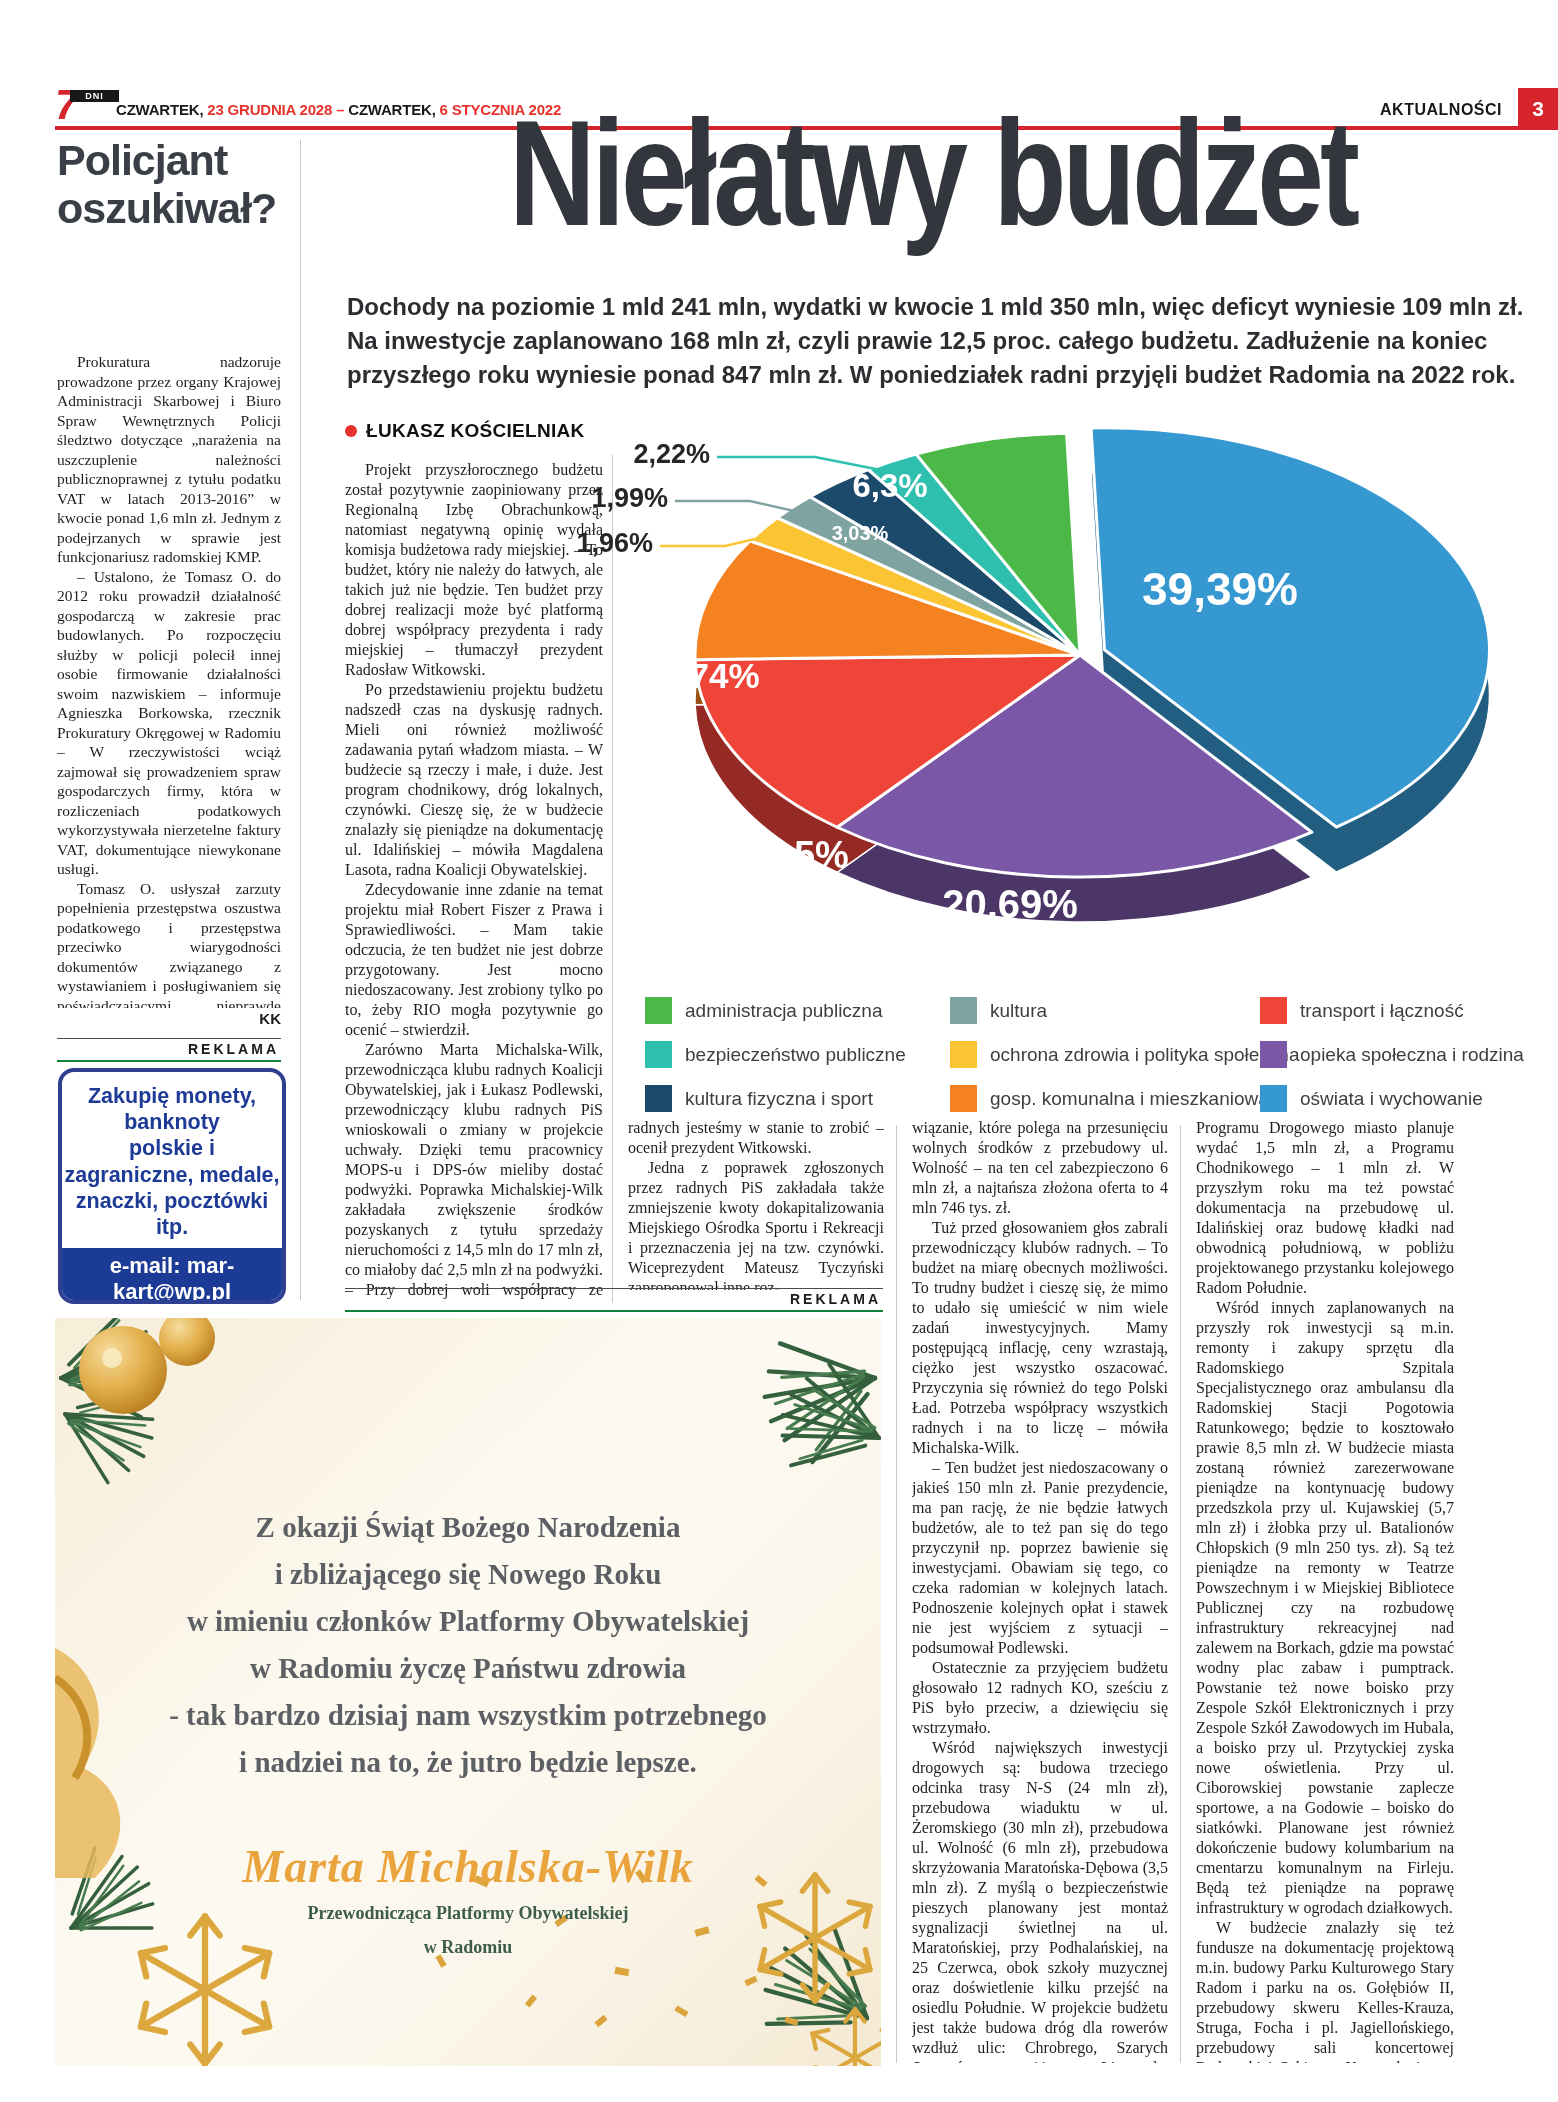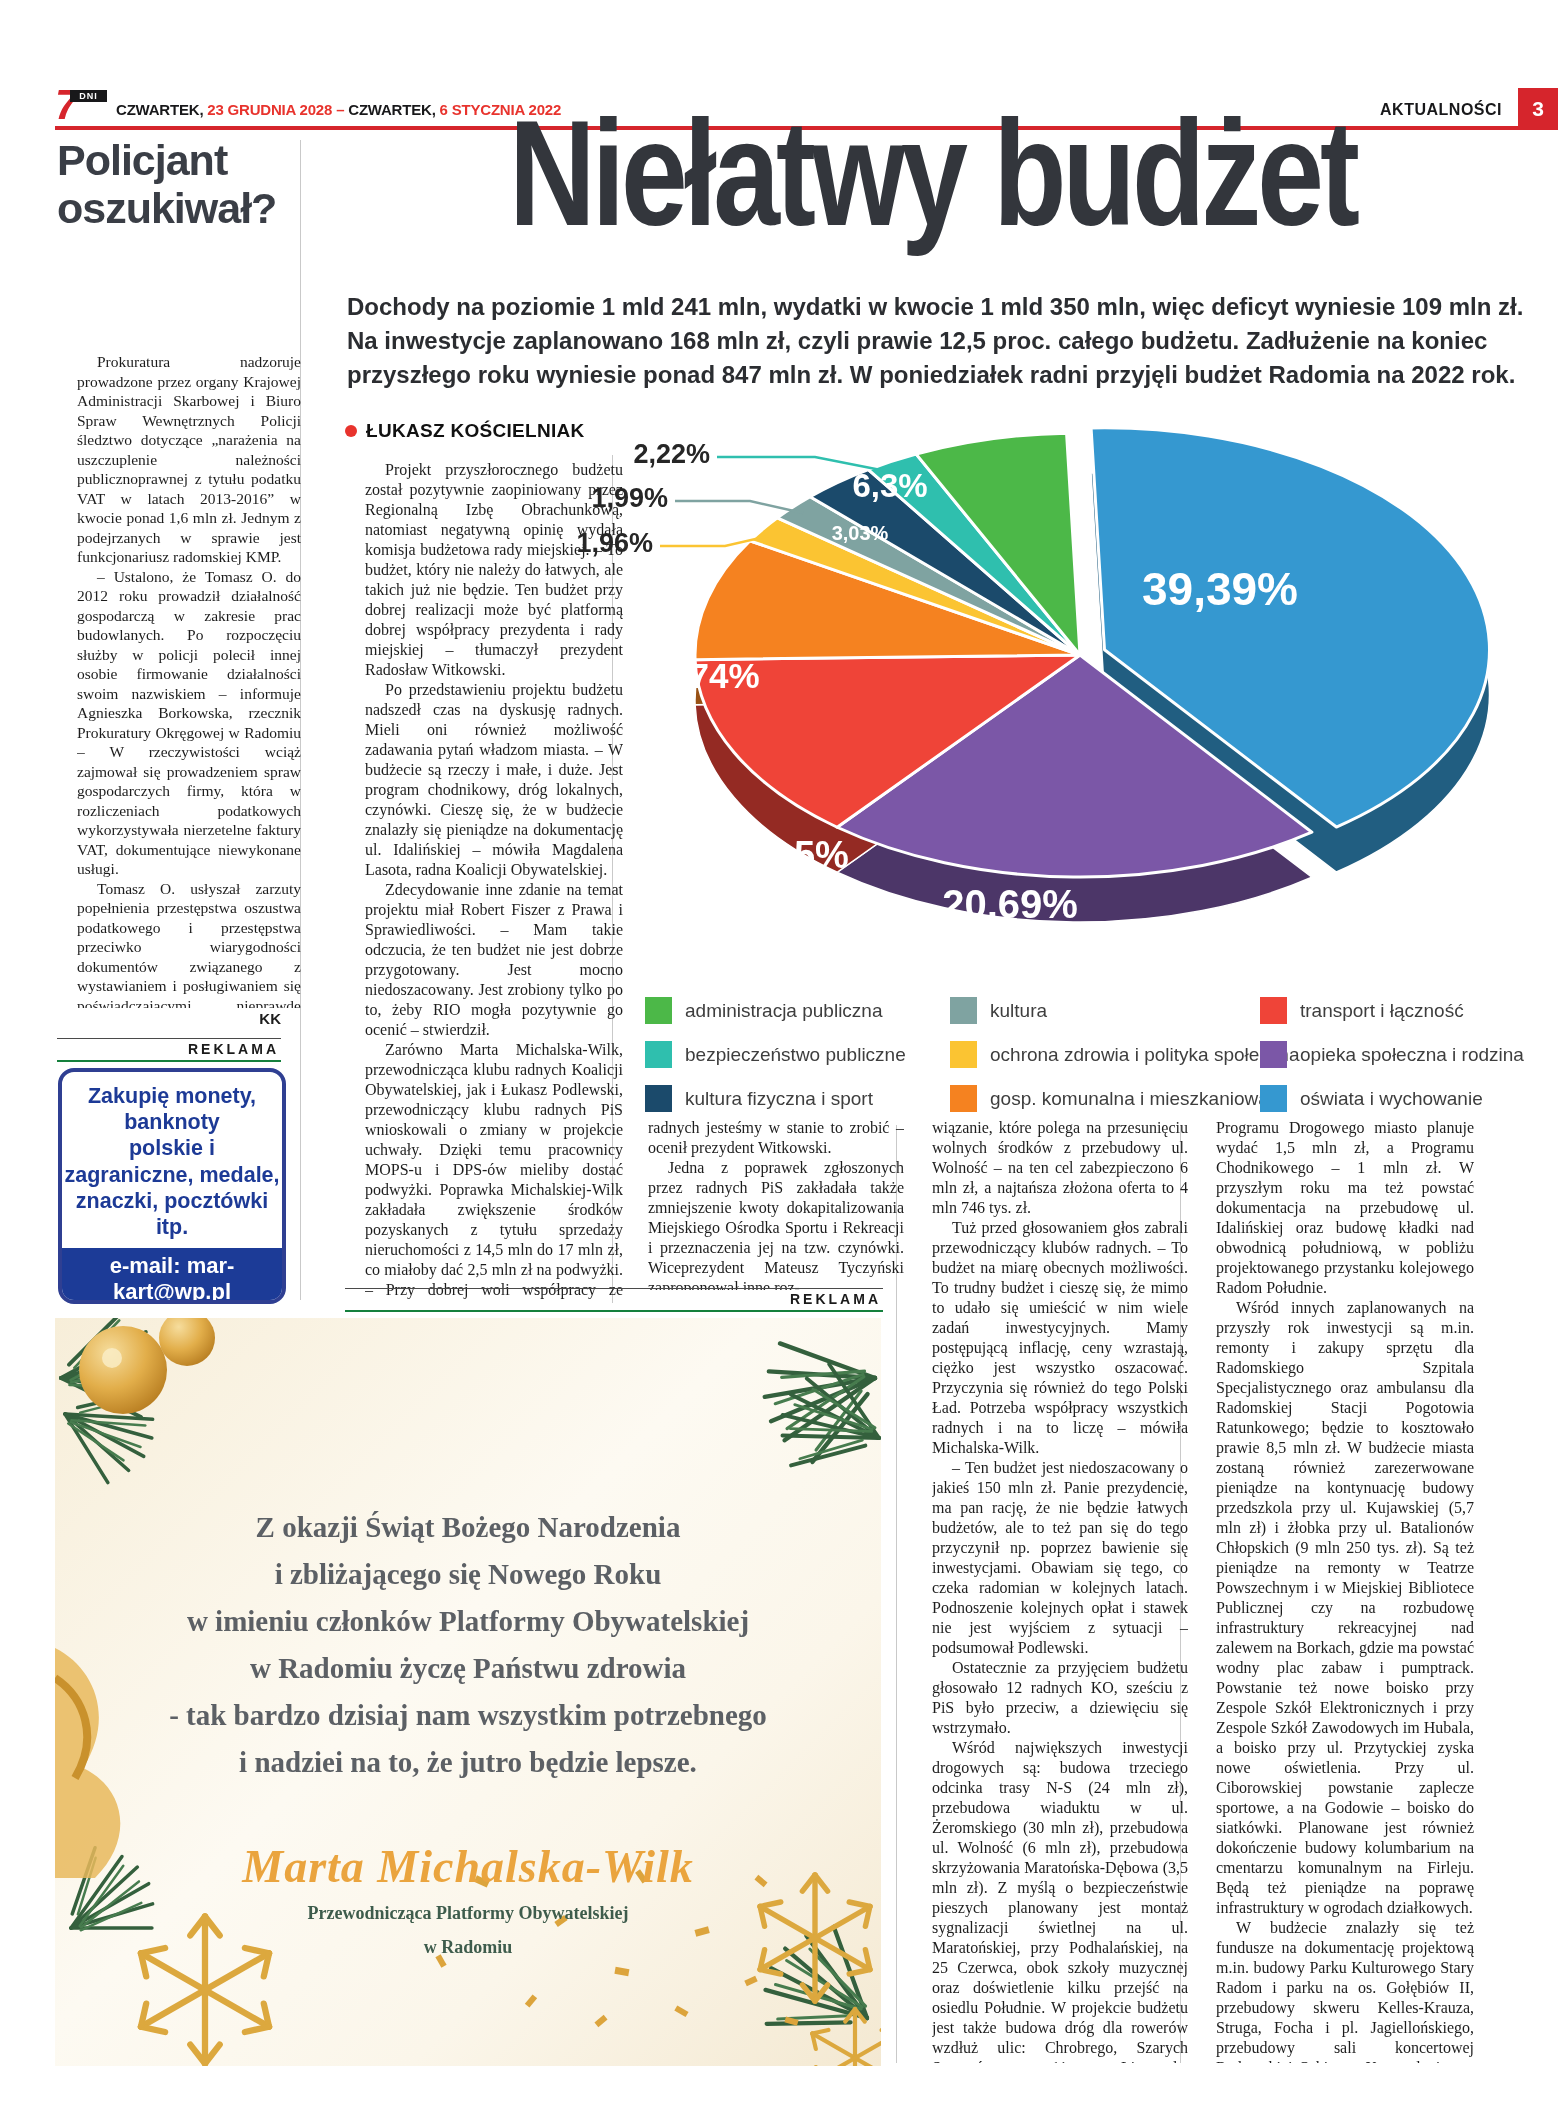--- a/index.html
+++ b/index.html
@@ -5,30 +5,30 @@
   html,body{margin:0;padding:0;background:#e9e9e9;}
   .page{position:relative;width:1558px;height:2102px;background:#ffffff;overflow:hidden;
         font-family:"Liberation Sans",sans-serif;color:#1c1c1c;}
   .abs{position:absolute;}
   .serif{font-family:"Liberation Serif",serif;}
 
   
   .topline{position:absolute;left:55px;right:0;top:126px;height:4px;background:#d6252c;}
   .logo7{font-size:42px;font-weight:bold;font-style:italic;color:#d6252c;line-height:1;}
   .logodni{display:inline-block;background:#18181a;color:#fff;font-size:9px;font-weight:bold;
-           padding:1px 9px;position:relative;left:-8px;top:-20px;letter-spacing:1px;}
+           padding:1px 15px;position:relative;left:-8px;top:-20px;letter-spacing:1px;}
   .dateline{font-size:15px;font-weight:bold;letter-spacing:-0.2px;white-space:nowrap;}
   .section{font-size:16px;font-weight:bold;letter-spacing:0.5px;color:#18181a;}
   .pagebox{position:absolute;right:0;top:88px;width:40px;height:42px;background:#d6252c;
            color:#fff;font-weight:bold;font-size:21px;display:flex;align-items:center;justify-content:center;}
 
   
   .sb-title{font-size:43px;font-weight:bold;color:#3a3e46;line-height:1.12;letter-spacing:-1px;}
   .sb-lead{font-size:17px;font-weight:bold;color:#141517;line-height:1.38;}
-  .col{font-size:16px;line-height:20px;text-align:justify;overflow:hidden;color:#1d1d1d;margin-left:20px;}
+  .col{font-size:16px;line-height:20px;text-align:justify;overflow:hidden;color:#1d1d1d;}
   .col p{margin:0;text-indent:20px;}
   .col p.noindent{text-indent:0;}
   .sb-body{font-size:15.5px;line-height:19.5px;}
   .kk{font-size:15px;font-weight:bold;text-align:right;}
   .reklama{border-top:1px solid #4a4a4a;border-bottom:2px solid #15803d;
            font-size:14px;font-weight:bold;letter-spacing:3px;text-align:right;
            padding:2px 2px 3px 0;color:#1a1a1a;}
   .adbox{border:4px solid #2f3f92;border-radius:16px;overflow:hidden;background:#fff;}
   .adbox .l{font-size:21.5px;font-weight:bold;color:#1d3a96;text-align:center;line-height:1.22;}
   .adband{background:#1c3b97;color:#fff;text-align:center;padding:5px 0 7px 0;margin-top:8px;}

